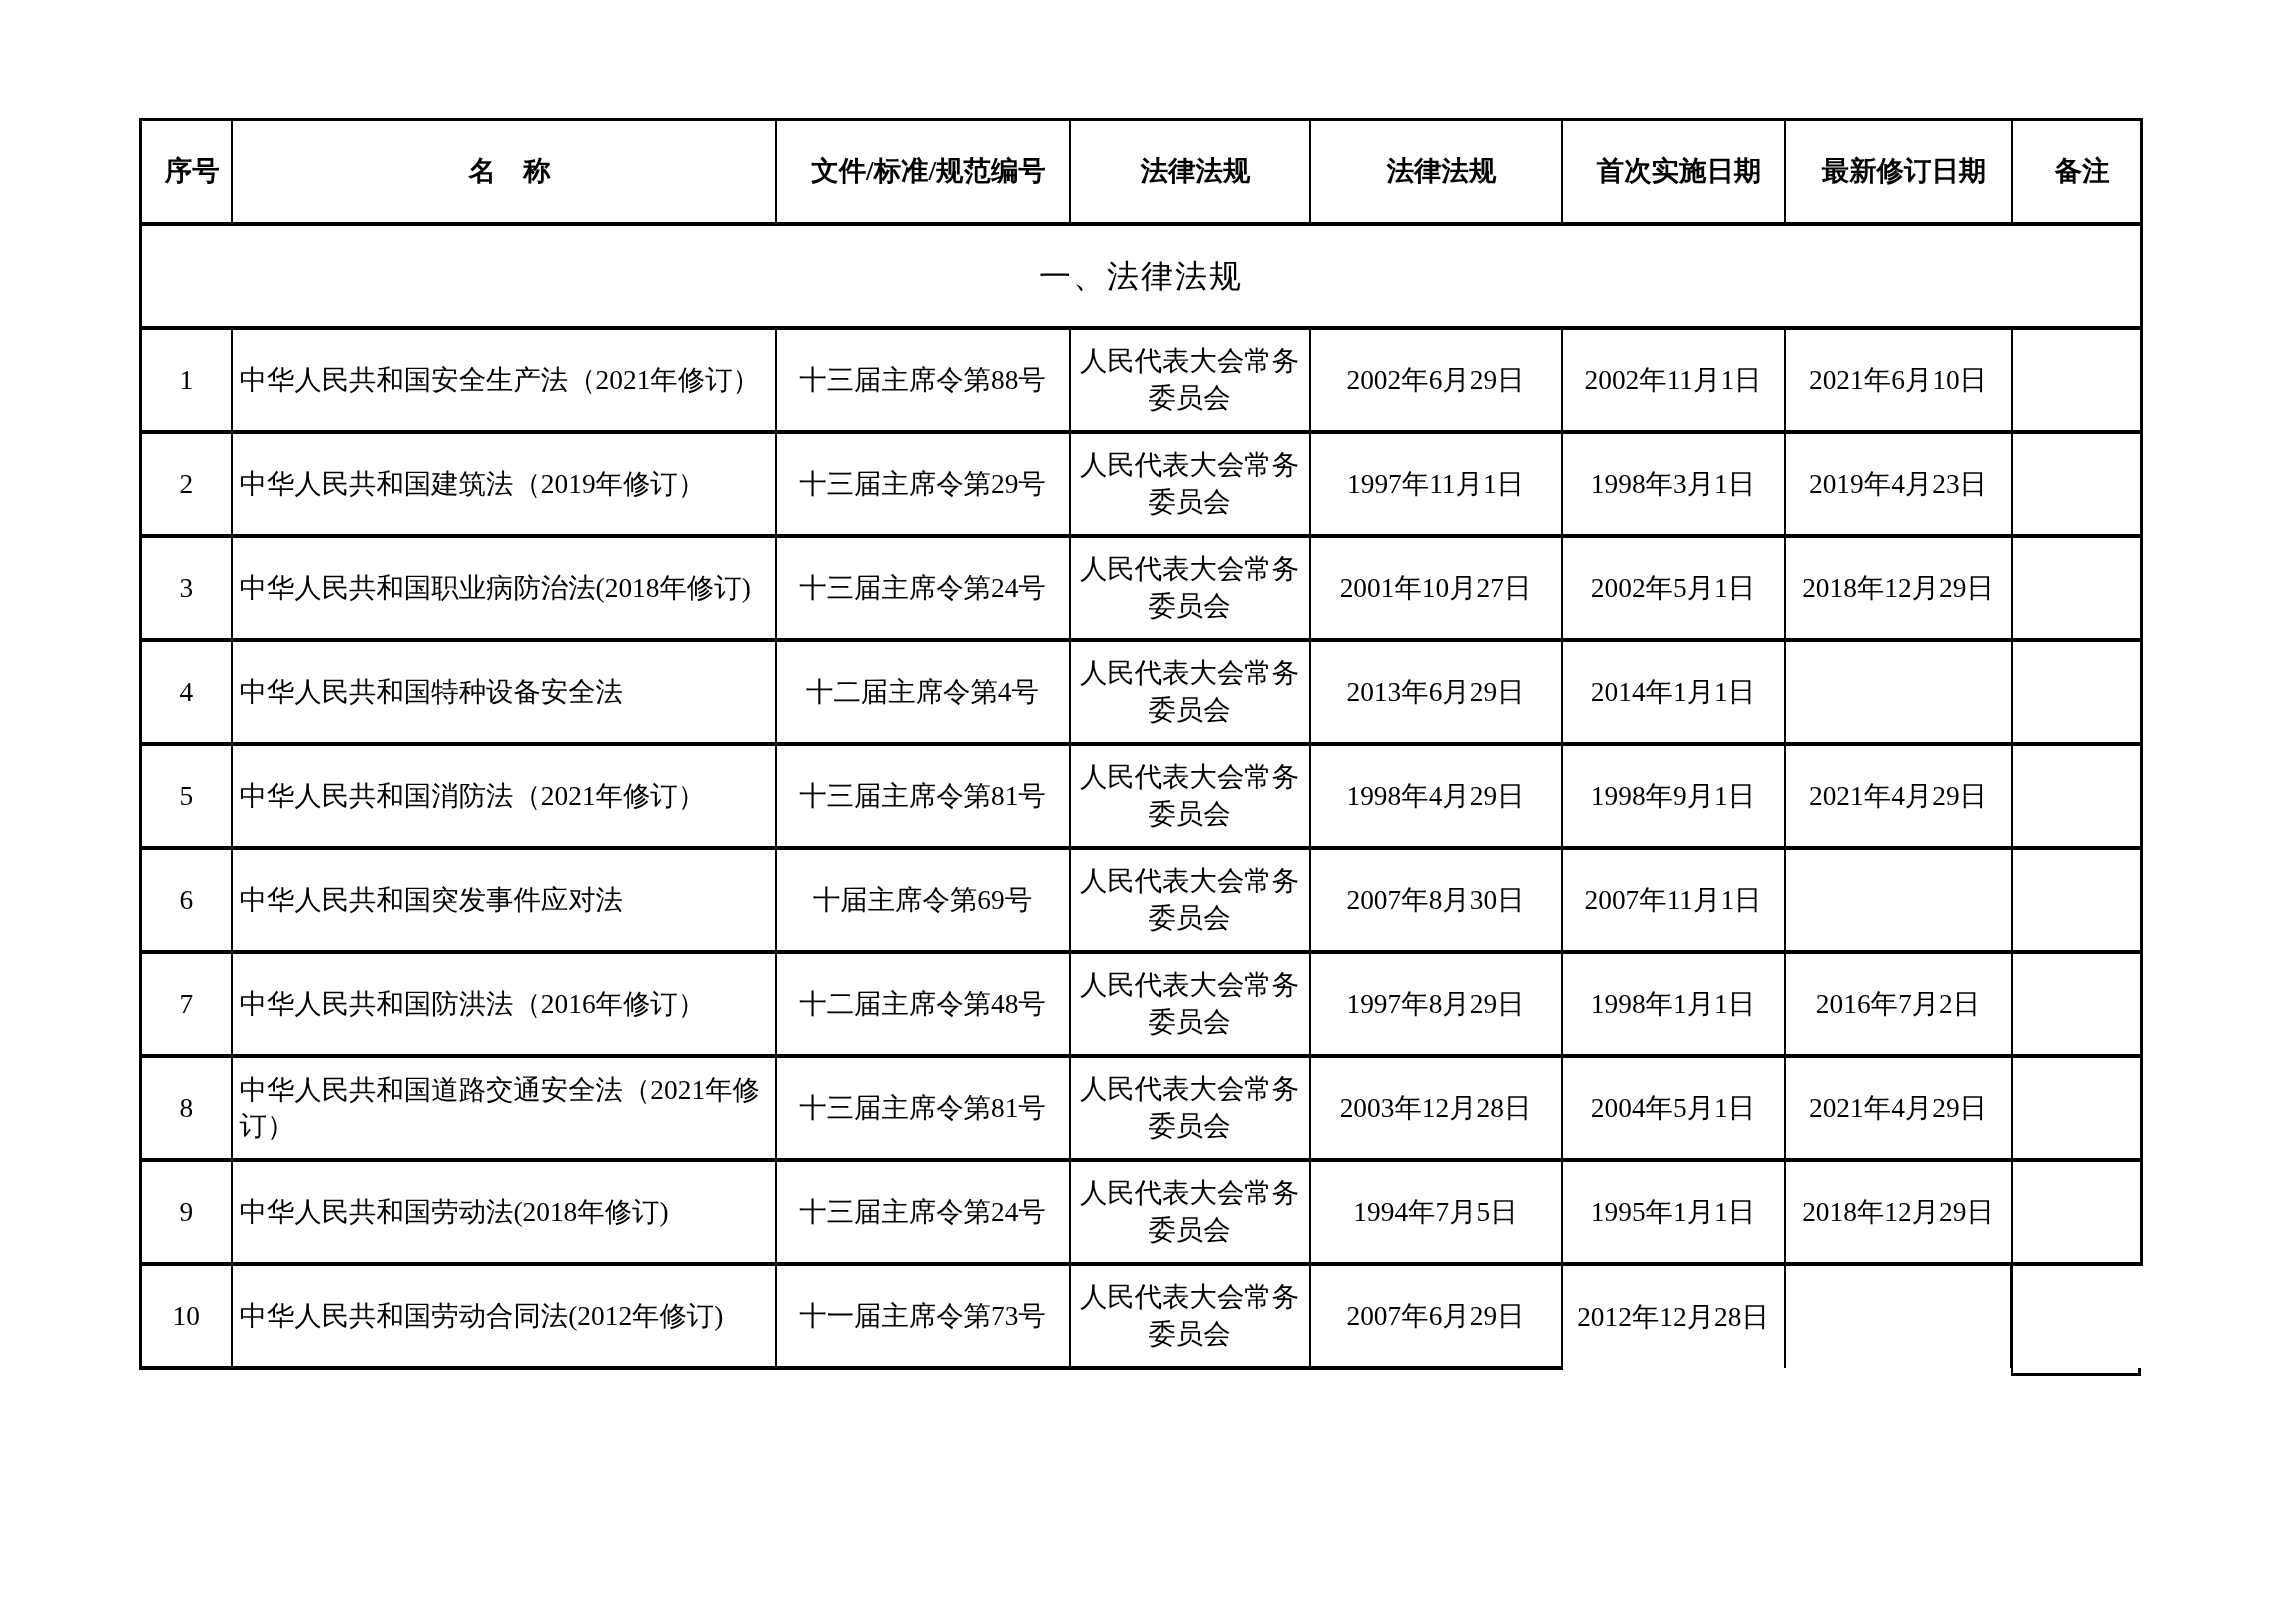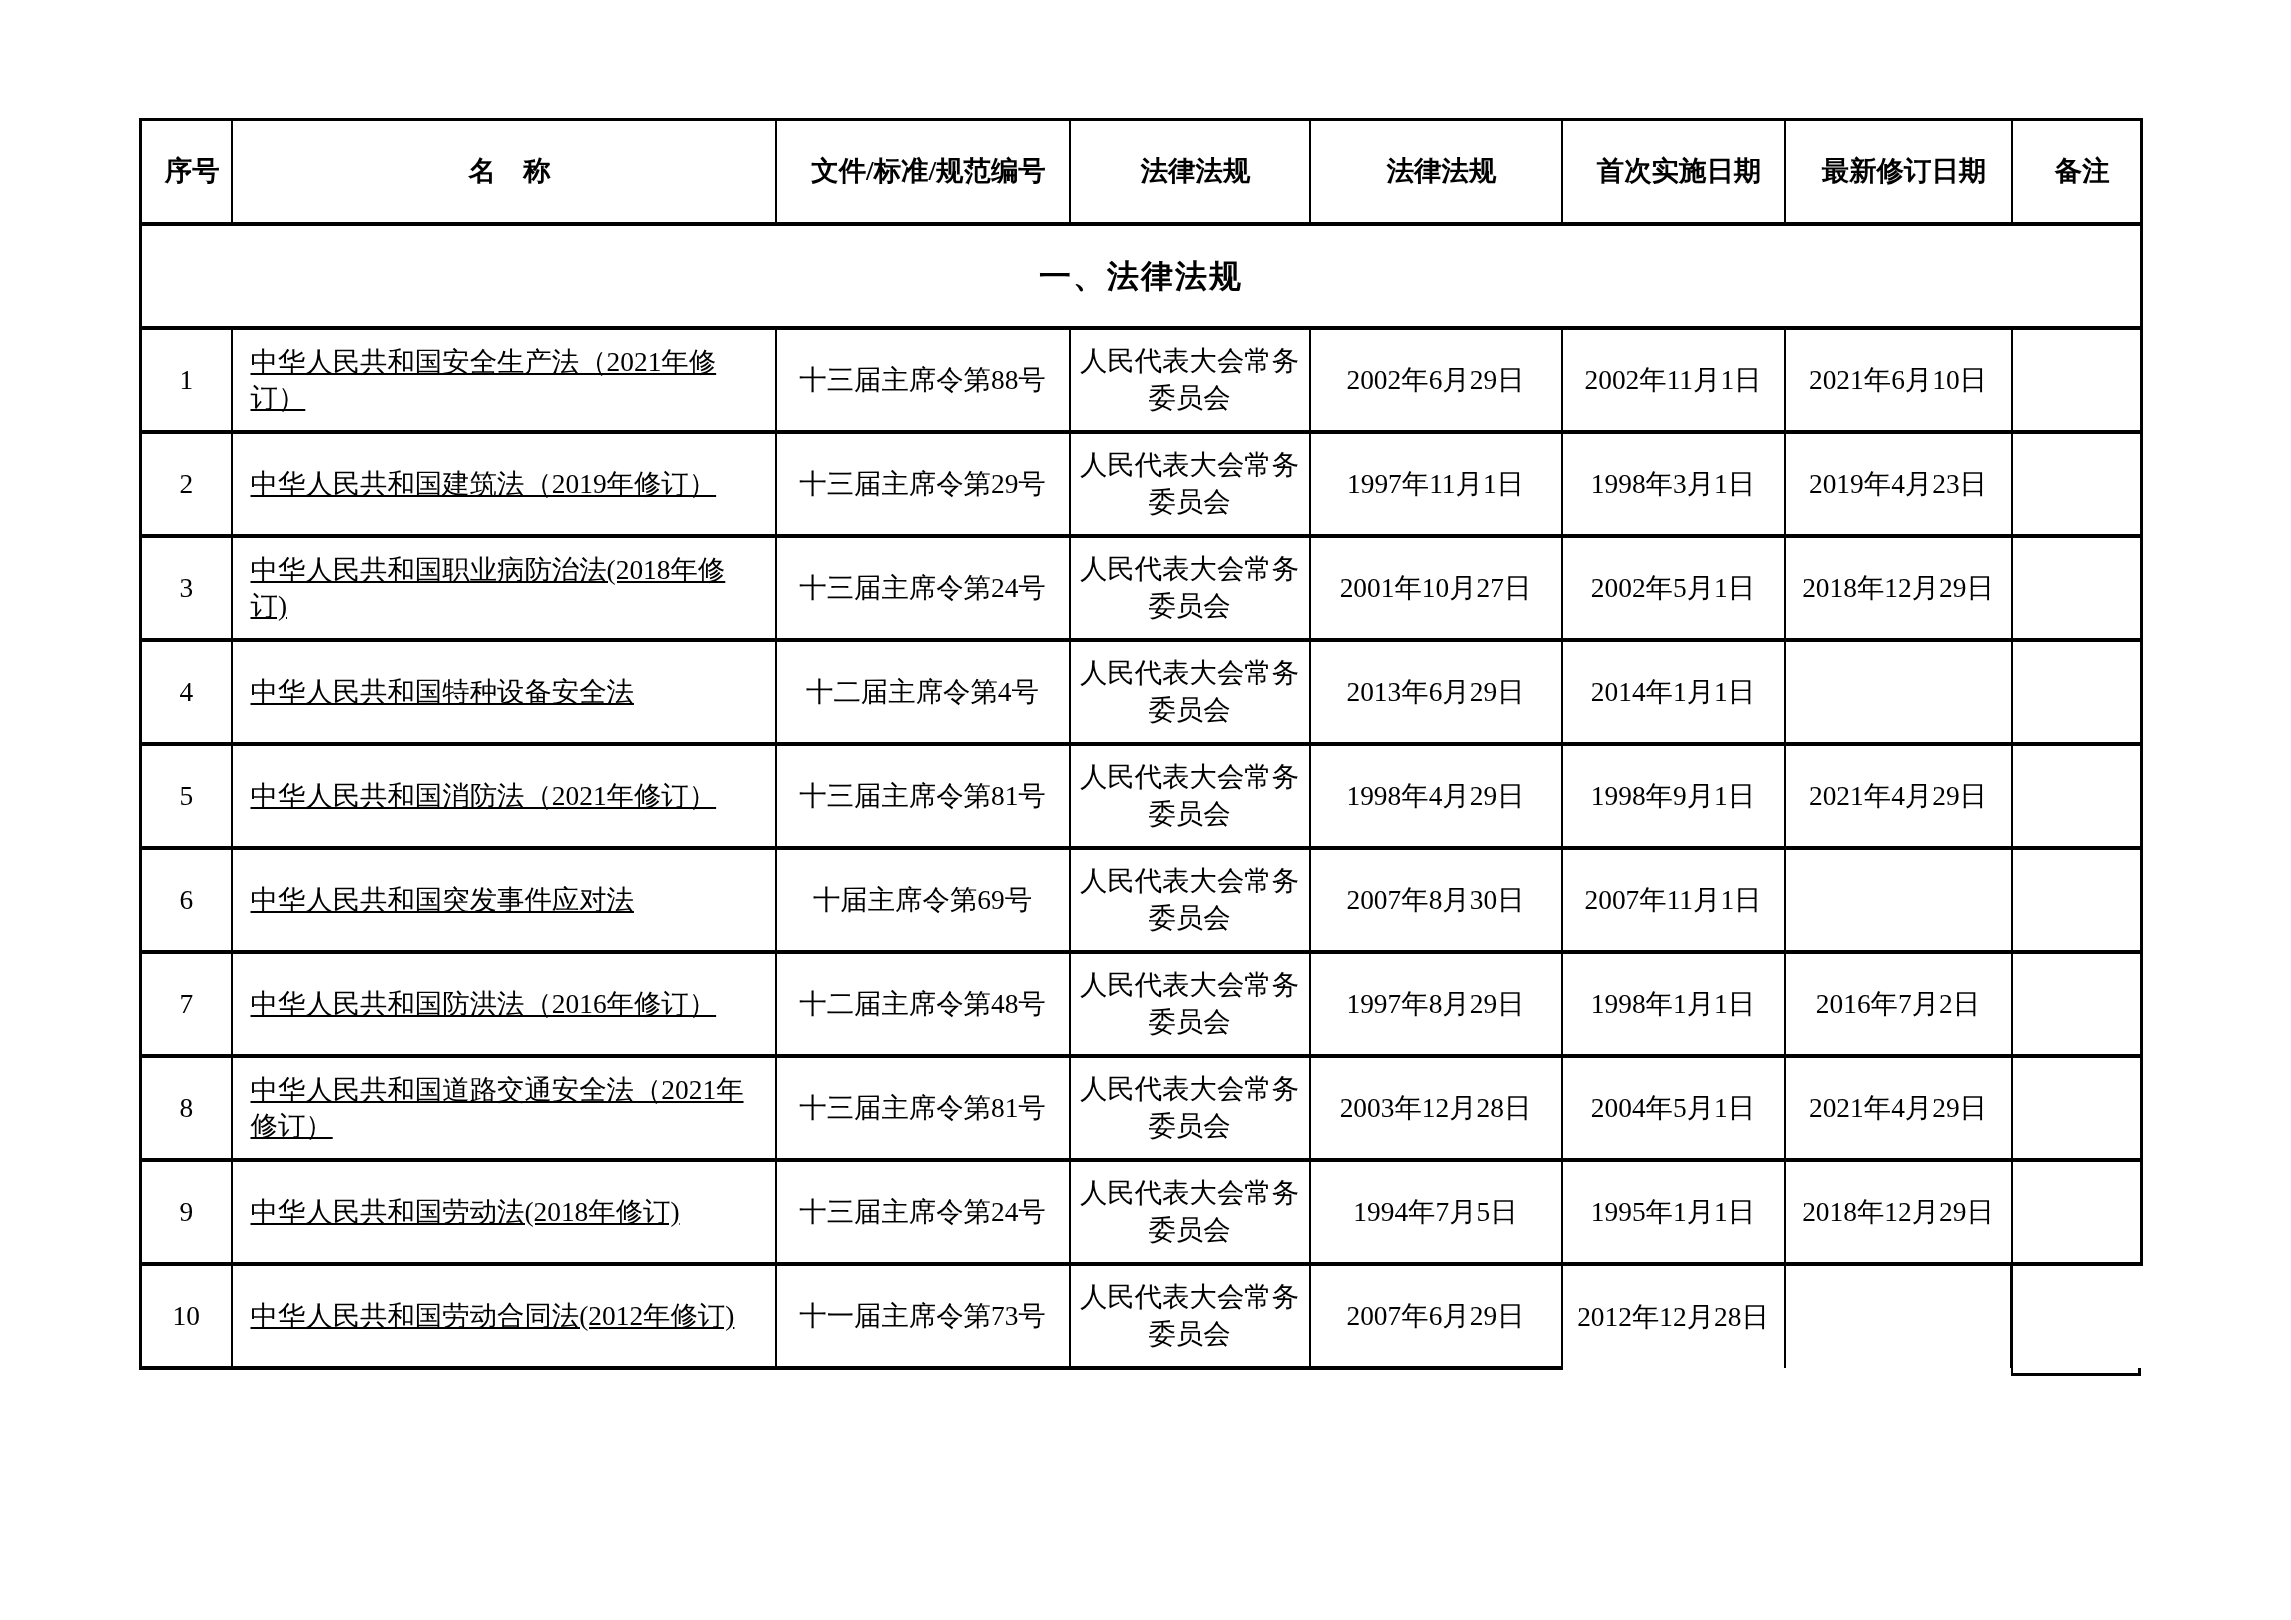--- a/index.html
+++ b/index.html
@@ -47,29 +47,28 @@
   }
   .header-row td {
     height: 101px;
     font-weight: bold;
     font-size: 27.4px;
     padding-left: 12px;
   }
   .section-row td {
     height: 100px;
     font-size: 32px;
-    font-weight: bold;
+    font-weight: normal;
     letter-spacing: 2px;
     margin-left: 32px;
   }
   .data-row td { height: 100px; }
   .data-row td.cell-name {
     text-align: left;
-    padding: 0 18px;
-    text-decoration: underline;
+    padding: 0 7px;
   }
   .data-row td.cell-issuer { line-height: 1.35; }
 
   
   td.no-bottom { border-bottom: none; }
   .remark-tail {
     position: absolute;
     left: 1872px;
     top: 100%;
     margin-top: -2px;

